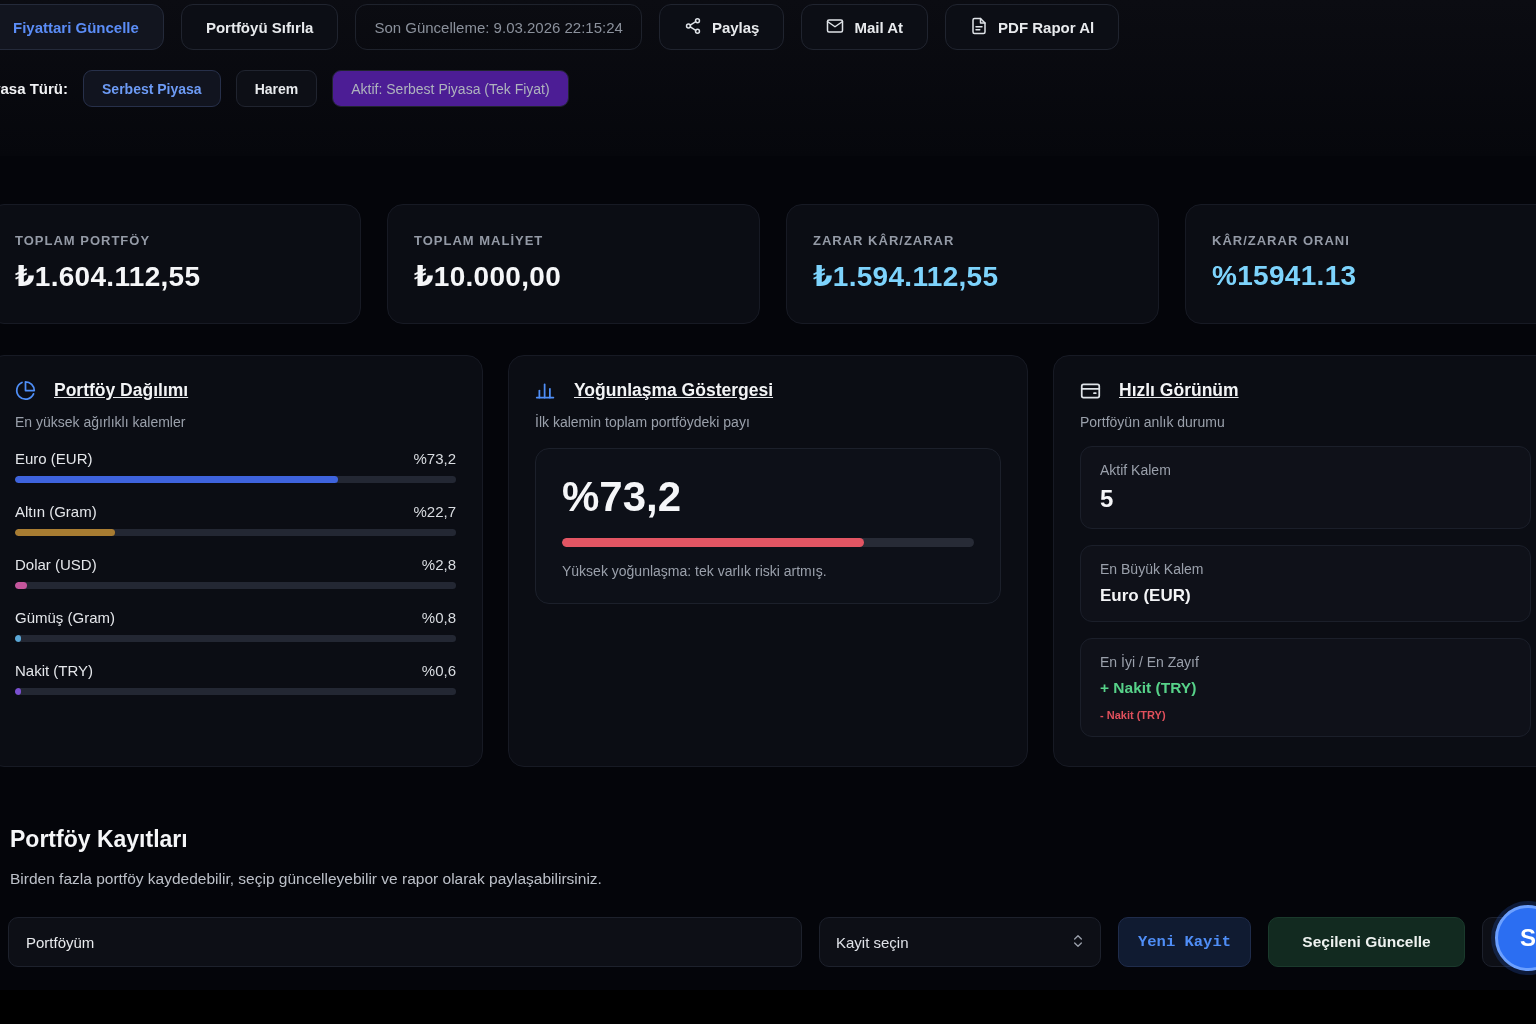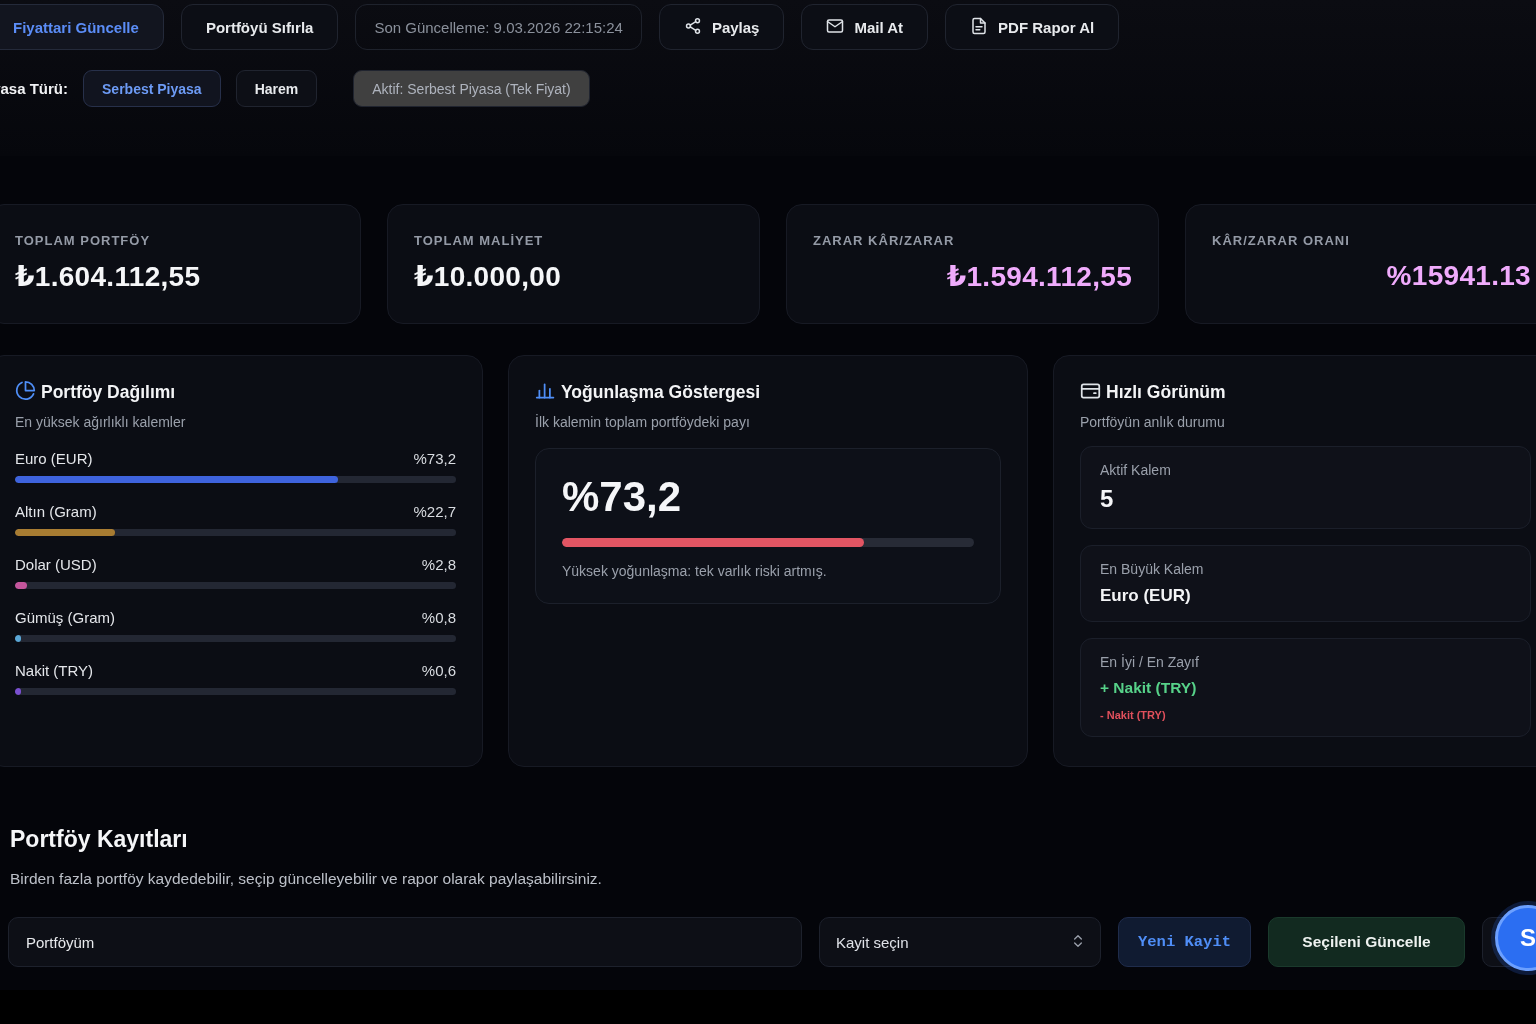--- a/index.html
+++ b/index.html
@@ -14,33 +14,33 @@
   .btn { display:flex; align-items:center; gap:10px; height:46px; padding:0 24px; background:#0c0e15; border:1px solid #20242f; border-radius:12px; color:#e8eaed; font-size:15px; font-weight:700; cursor:pointer; white-space:nowrap; font-family:inherit; }
   .btn svg { flex:none; }
   .btn-primary { background:#12151f; border-color:#242a3a; color:#5b8df7; }
   .btn-status { background:transparent; border:1px solid #1e222c; color:#8b919c; font-weight:400; padding:9px 18px; cursor:default; }
 
   
   .market-row { position:absolute; top:70px; left:0; display:flex; align-items:center; gap:15px; }
   .market-label { font-size:15px; font-weight:700; color:#f1f2f4; margin-left:-22px; white-space:nowrap; }
   .chip { height:37px; display:flex; align-items:center; padding:12px 18px; border-radius:9px; background:#0d0f16; border:1px solid #20242f; font-size:14px; font-weight:700; color:#e8eaed; cursor:pointer; white-space:nowrap; font-family:inherit; }
   .chip-active { background:#11141f; border-color:#27304a; color:#6d9bf5; }
-  .chip-info { color:#aeb3bd; font-weight:400; cursor:default; background:#404040;margin-left:21px; }
+  .chip-info { color:#aeb3bd; font-weight:400; cursor:default; background:#4c1d95; }
 
   
   .stats { position:absolute; top:204px; left:-12px; width:1570px; display:grid; grid-template-columns:repeat(4,1fr); gap:26px; }
   .stat-card { height:120px; background:#0b0d14; border:1px solid #171a24; border-radius:16px; padding:28px 26px 0 26px; }
   .stat-label { font-size:13px; font-weight:700; letter-spacing:1px; color:#949aa6; margin-bottom:12px; }
   .stat-value { font-size:28px; font-weight:800; color:#f5f6f8; letter-spacing:.3px; }
-  .stat-value.green { color:#f0abfc;text-align:right; }
+  .stat-value.green { color:#7dd3fc; }
 
   
   .panels { position:absolute; top:355px; left:-12px; width:1570px; display:grid; grid-template-columns:495px 520px 1fr; gap:25px; }
   .panel { height:412px; background:#0b0d14; border:1px solid #171a24; border-radius:16px; padding:24px 26px; }
-  .panel-head { display:flex; align-items:center; gap:5px; }
+  .panel-head { display:flex; gap:18px;text-decoration:underline; }
   .panel-title { font-size:17.5px; font-weight:800; color:#f3f4f6; }
   .panel-sub { margin-top:9px; font-size:14px; color:#9aa0ab; }
 
   
   .alloc-list { margin-top:20px; }
   .alloc-item { margin-bottom:20px; }
   .alloc-row { display:flex; justify-content:space-between; font-size:15px; color:#e4e6ea; }
   .alloc-pct { color:#d9dce1; }
   .bar-track { margin-top:9px; height:7px; border-radius:4px; background:#232733; overflow:hidden; }
   .bar-fill { height:100%; border-radius:4px; min-width:6px; }

